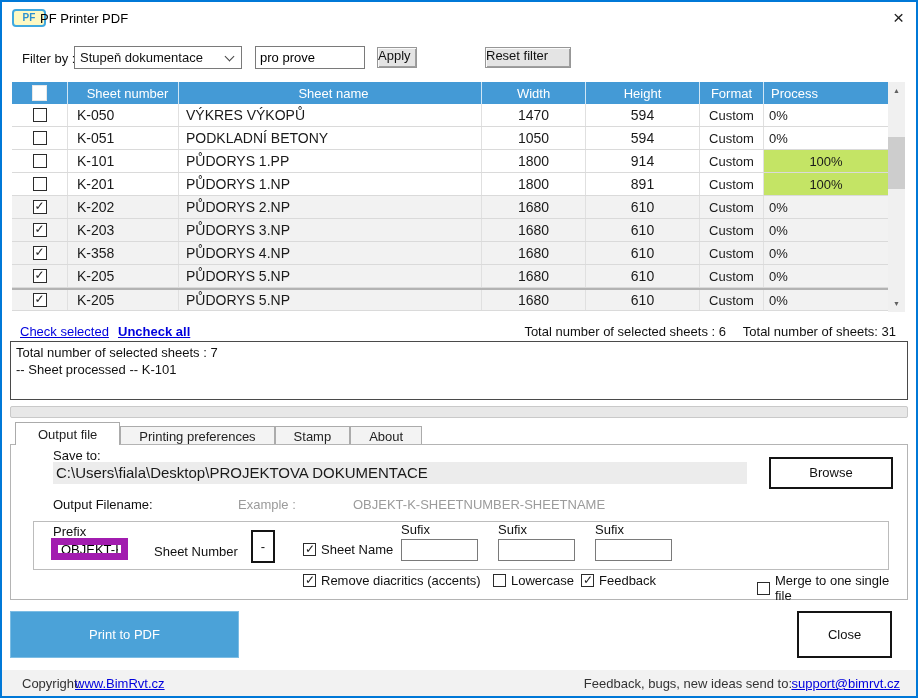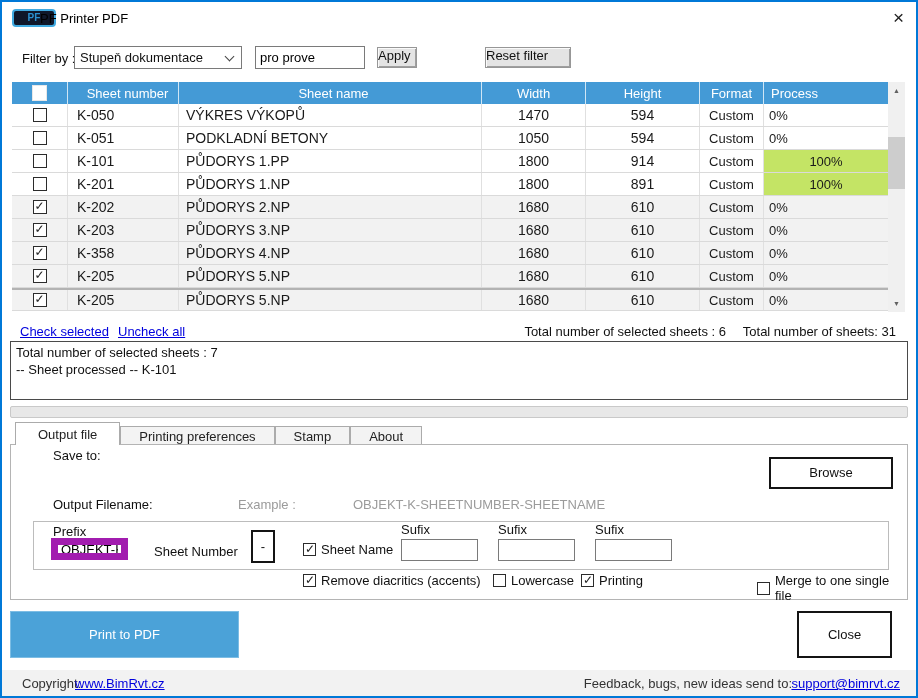--- a/index.html
+++ b/index.html
@@ -5,22 +5,22 @@
   * { box-sizing: border-box; margin: 0; padding: 0; }
   body { background: #ffffff; font-family: "Liberation Sans", sans-serif; }
   .window {
     position: relative; width: 918px; height: 698px;
     background: #fff; border: 2px solid #0078d7; overflow: hidden;
     font-size: 13px; color: #111;
   }
   
   .titlebar { position: absolute; left: 0; top: 0; width: 100%; height: 32px; background: #fff; }
   .app-icon {
-    position: absolute; left: 10px; top: 7px; width: 44px; height: 18px;
-    border: 2px solid #3fa9e0; border-radius: 4px; background: #0f172a;
+    position: absolute; left: 10px; top: 7px; width: 34px; height: 18px;
+    border: 2px solid #3fa9e0; border-radius: 4px; background: #fef9c3;
     color: #2a90d0; font-size: 10px; font-weight: bold; text-align: center; line-height: 14px;
   }
   .app-title { position: absolute; left: 38px; top: 9px; font-size: 13px; color: #000; }
   .btn-close-x { position: absolute; right: 12px; top: 4px; font-size: 19px; font-weight: 300; color: #222; cursor: pointer; line-height: 24px; }
   
   .filter-label { position: absolute; left: 20px; top: 49px; }
   .combo {
     position: absolute; left: 72px; top: 44px; width: 168px; height: 23px;
     border: 1px solid #7a7a7a; background: #fff; padding: 3px 22px 0 5px; cursor: pointer;
   }
@@ -63,21 +63,21 @@
   .cb.small { width: 13px; height: 13px; }
   
   .vscroll { position: absolute; right: 0; top: 0; width: 17px; height: 230px; background: #f0f0f0; }
   .sb-btn { position: absolute; left: 0; width: 17px; height: 17px; color: #616161; font-size: 7px; text-align: center; line-height: 17px; cursor: pointer; }
   .sb-btn.up { top: 0; }
   .sb-btn.down { bottom: 0; }
   .sb-thumb { position: absolute; left: 0; top: 55px; width: 17px; height: 52px; background: #cdcdcd; cursor: pointer; }
   
   .link { color: #0000dd; text-decoration: underline; cursor: pointer; }
   .link-check { position: absolute; left: 18px; top: 322px; }
-  .link-uncheck { position: absolute; left: 116px; top: 322px; }
+  .link-uncheck { position: absolute; left: 116px; top: 322px; font-weight: bold; }
   .total-selected { position: absolute; right: 190px; top: 322px; color: #111; }
   .total-sheets { position: absolute; right: 20px; top: 322px; color: #111; }
   
   .log-box {
     position: absolute; left: 8px; top: 339px; width: 898px; height: 59px;
     border: 1px solid #4a4a4a; background: #fff; padding: 2px 5px; line-height: 17px; font-size: 13px; overflow: hidden;
   }
   
   .progress-strip { position: absolute; left: 8px; top: 404px; width: 898px; height: 12px; background: #e8e8e8; border: 1px solid #c9c9c9; border-radius: 2px; }
   
@@ -285,20 +285,21 @@
 
   <div class="tabstrip">
     <div class="tab active">Output file</div>
     <div class="tab">Printing preferences</div>
     <div class="tab">Stamp</div>
     <div class="tab">About</div>
   </div>
 
   <div class="tabpage">
     <span class="saveto-label">Save to:</span>
+    <div class="path-field">C:\Users\fiala\Desktop\PROJEKTOVA DOKUMENTACE</div>
     <div class="btn-browse">Browse</div>
     <span class="fname-label">Output Filename:</span>
     <span class="example-label">Example :</span>
     <span class="example-value">OBJEKT-K-SHEETNUMBER-SHEETNAME</span>
 
     <div class="groupbox">
       <span class="prefix-label">Prefix</span>
       <input class="prefix-input" value="OBJEKT-K-" style="">
       <span class="sheetnum-label">Sheet Number</span>
       <div class="dash-box">-</div>
@@ -324,21 +325,21 @@
       <div class="opt opt-diacritics">
         <span class="cb small checked"></span>
         <span>Remove diacritics (accents)</span>
       </div>
       <div class="opt opt-lowercase">
         <span class="cb small"></span>
         <span>Lowercase</span>
       </div>
       <div class="opt opt-uppercase">
         <span class="cb small checked"></span>
-        <span>Printing</span>
+        <span>Feedback</span>
       </div>
       <div class="opt opt-merge">
         <span class="cb small"></span>
         <span>Merge to one single file</span>
       </div>
     </div>
   </div>
 
   <div class="btn-print">Print to PDF</div>
   <div class="btn-close">Close</div>

